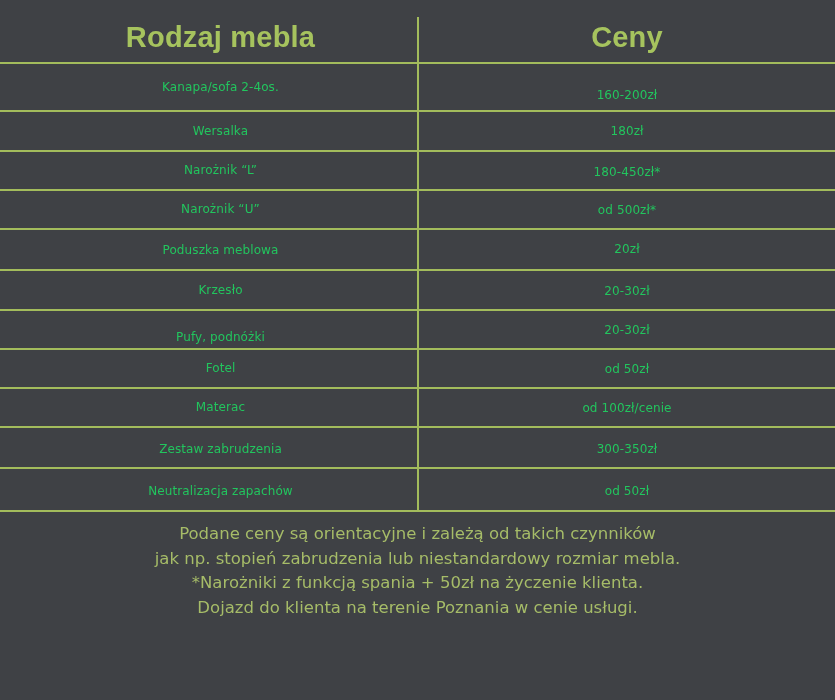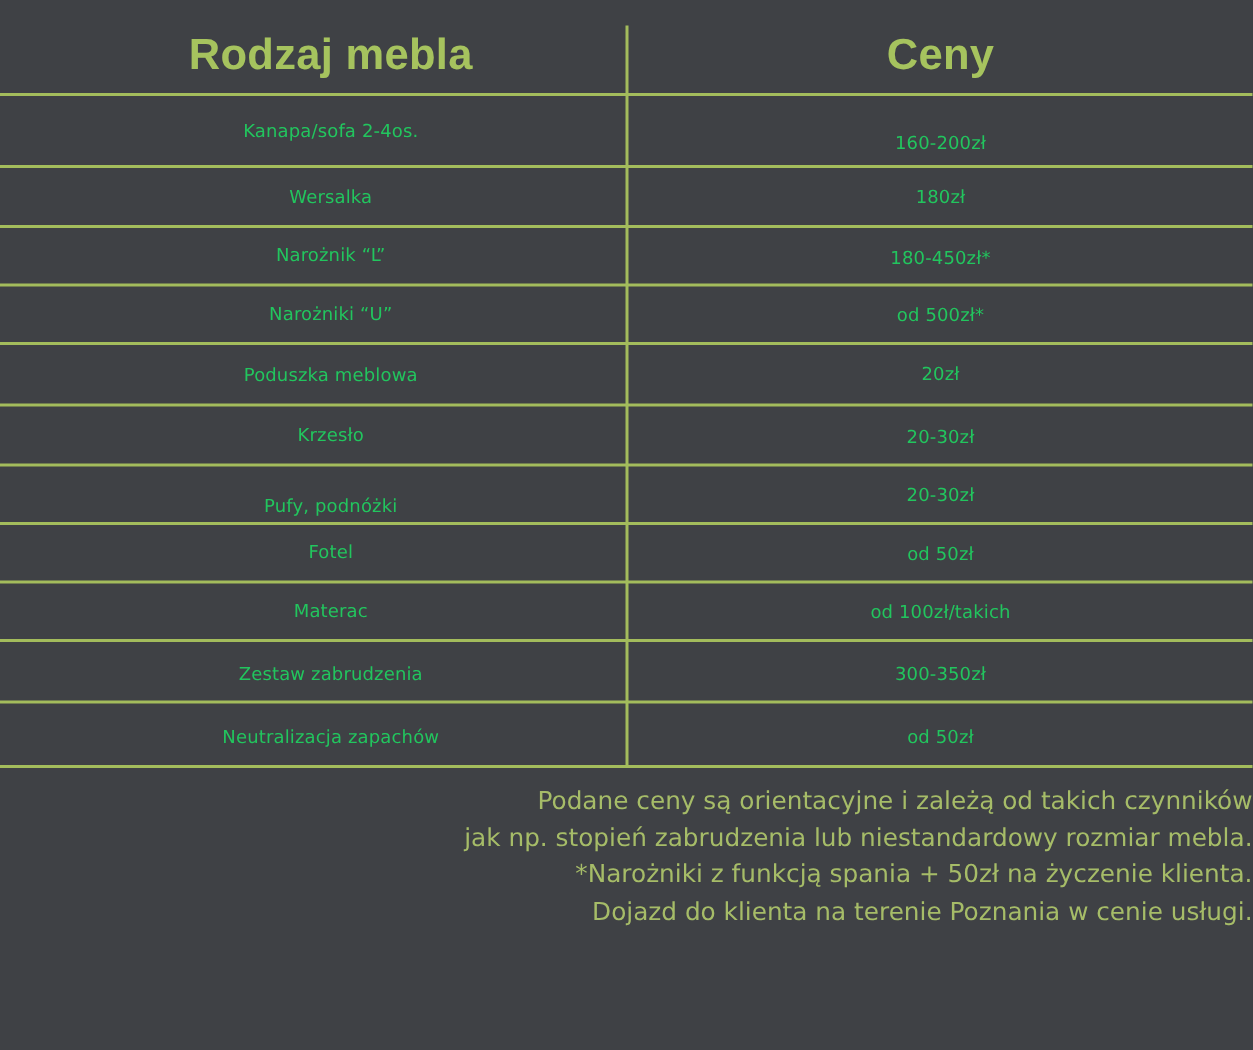--- a/index.html
+++ b/index.html
@@ -57,21 +57,21 @@
       position: absolute;
       left: 0;
       top: 522px;
       width: 835px;
       text-align: center;
       font-family: "DejaVu Sans", sans-serif;
       font-size: 16.5px;
       line-height: 24.5px;
       color: #a6bc68;
     }
-    .footer div { white-space: nowrap; text-align: right; }
+    .footer div { white-space: nowrap; }
   </style>
 </head>
 <body>
 
 <div>
 
   <div class="vline"></div>
 
   <div class="hline" style="top:62px"></div>
   <div class="hline" style="top:110px"></div>
@@ -91,37 +91,37 @@
 
   <div class="cell col-left body-cell" style="top:64px;height:46px">Kanapa/sofa 2-4os.</div>
   <div class="cell col-right body-cell" style="top:64px;height:62px">160-200zł</div>
 
   <div class="cell col-left body-cell" style="top:112px;height:38px">Wersalka</div>
   <div class="cell col-right body-cell" style="top:112px;height:38px">180zł</div>
 
   <div class="cell col-left body-cell" style="top:150px;height:39px">Narożnik “L”</div>
   <div class="cell col-right body-cell" style="top:152px;height:39px">180-450zł*</div>
 
-  <div class="cell col-left body-cell" style="top:190px;height:38px">Narożniki “U”</div>
+  <div class="cell col-left body-cell" style="top:190px;height:38px">Narożnik “U”</div>
   <div class="cell col-right body-cell" style="top:191px;height:38px">od 500zł*</div>
 
   <div class="cell col-left body-cell" style="top:230px;height:39px">Poduszka meblowa</div>
   <div class="cell col-right body-cell" style="top:229px;height:39px">20zł</div>
 
   <div class="cell col-left body-cell" style="top:270px;height:39px">Krzesło</div>
   <div class="cell col-right body-cell" style="top:271px;height:39px">20-30zł</div>
 
   <div class="cell col-left body-cell" style="top:310px;height:54px">Pufy, podnóżki</div>
   <div class="cell col-right body-cell" style="top:311px;height:38px">20-30zł</div>
 
   <div class="cell col-left body-cell" style="top:349px;height:38px">Fotel</div>
   <div class="cell col-right body-cell" style="top:350px;height:38px">od 50zł</div>
 
   <div class="cell col-left body-cell" style="top:388px;height:38px">Materac</div>
-  <div class="cell col-right body-cell" style="top:389px;height:38px">od 100zł/takich</div>
+  <div class="cell col-right body-cell" style="top:389px;height:38px">od 100zł/cenie</div>
 
   <div class="cell col-left body-cell" style="top:429px;height:40px">Zestaw zabrudzenia</div>
   <div class="cell col-right body-cell" style="top:429px;height:40px">300-350zł</div>
 
   <div class="cell col-left body-cell" style="top:470px;height:42px">Neutralizacja zapachów</div>
   <div class="cell col-right body-cell" style="top:470px;height:42px">od 50zł</div>
 </div>
 
 <div class="footer">
   <div>Podane ceny są orientacyjne i zależą od takich czynników</div>

